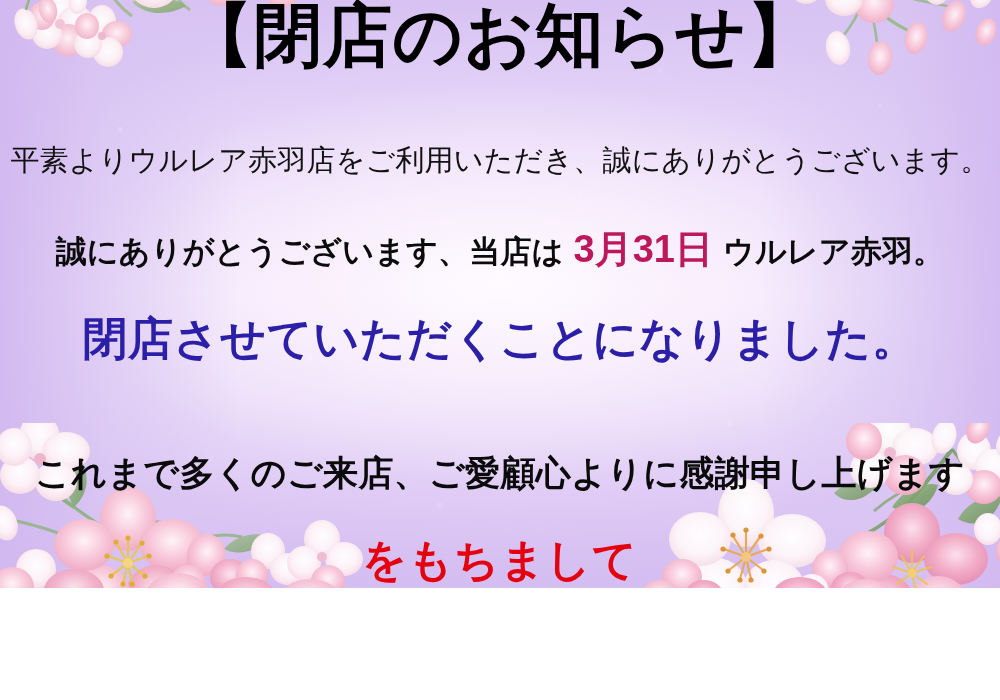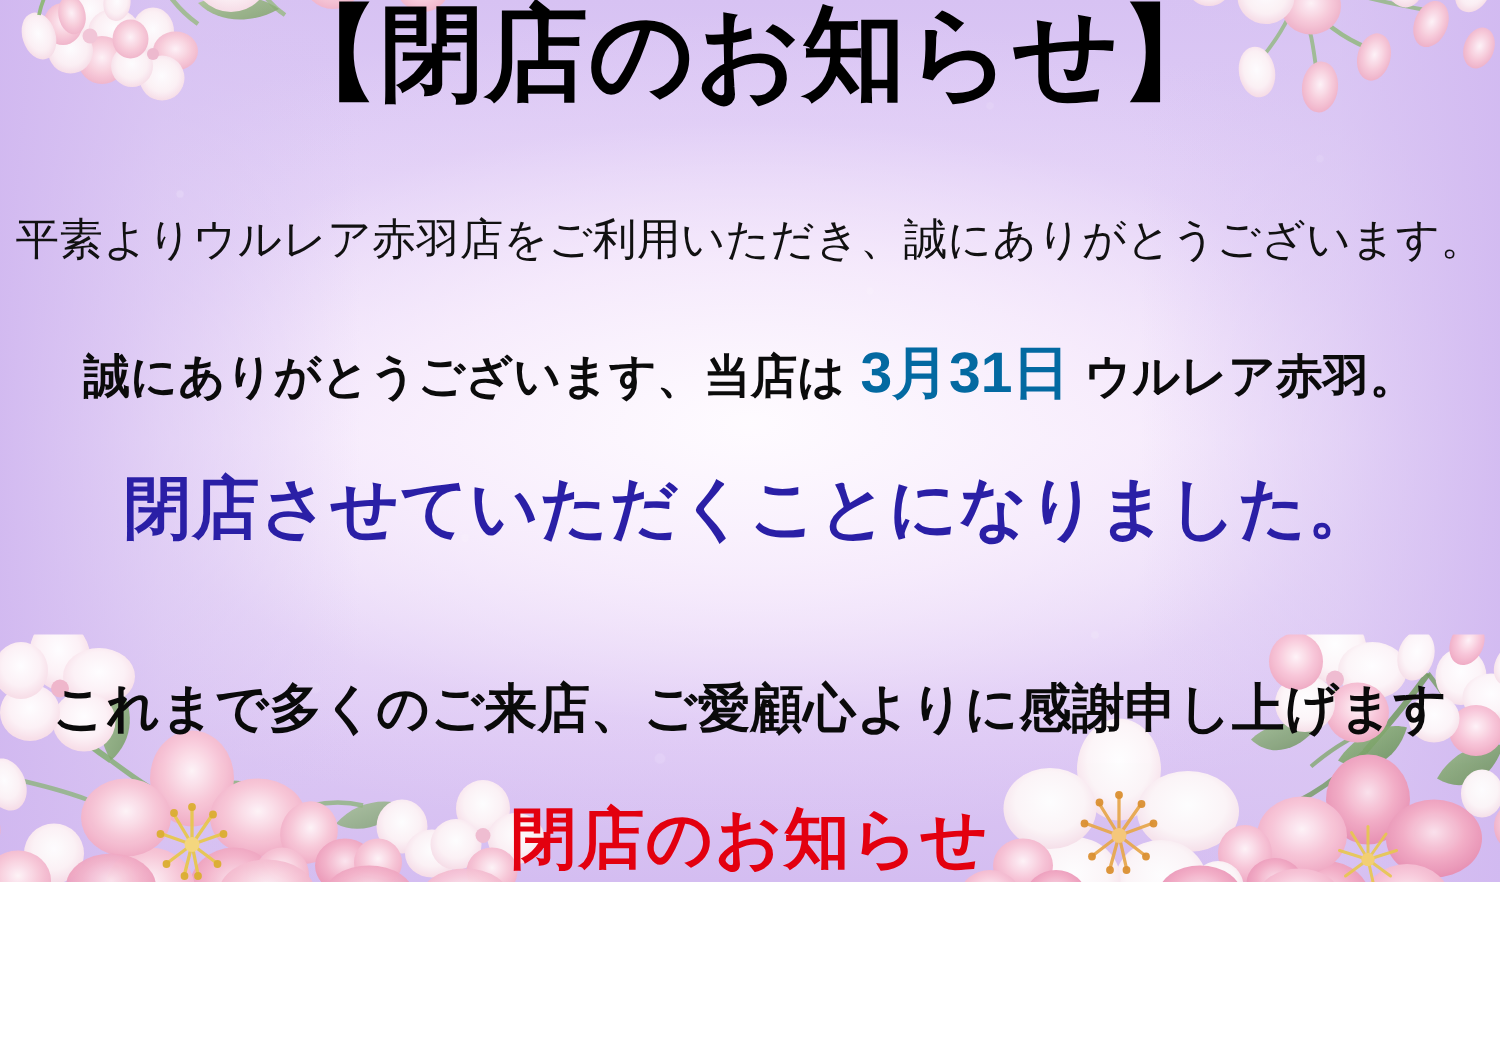--- a/index.html
+++ b/index.html
@@ -111,21 +111,21 @@
   }
 
   #date-line {
     top: 230px;
     font-size: 31px;
     font-weight: 700;
     color: #0b0b0b;
     letter-spacing: .2px;
   }
   #date-line .emph {
-    color: #0369a1;
+    color: #be185d;
     font-size: 38px;
     font-weight: 700;
     padding: 0 10px;
     letter-spacing: 0px;
   }
 
   #closing-line {
     top: 316px;
     font-size: 45px;
     font-weight: 700;
@@ -525,16 +525,16 @@
     <div class="line" id="greeting-line">平素よりウルレア赤羽店をご利用いただき、誠にありがとうございます。</div>
 
     <div class="line" id="date-line">
       <span>誠にありがとうございます、当店は</span><span class="emph">3月31日</span><span>ウルレア赤羽。</span>
     </div>
 
     <div class="line" id="closing-line">閉店させていただくことになりました。</div>
 
     <div class="line" id="thanks-line">これまで多くのご来店、ご愛顧心よりに感謝申し上げます</div>
 
-    <div class="line" id="store-line">閉店のお知らせ</div>
+    <div class="line" id="store-line">をもちまして</div>
 
   </div>
 </div>
 
 </body></html>

